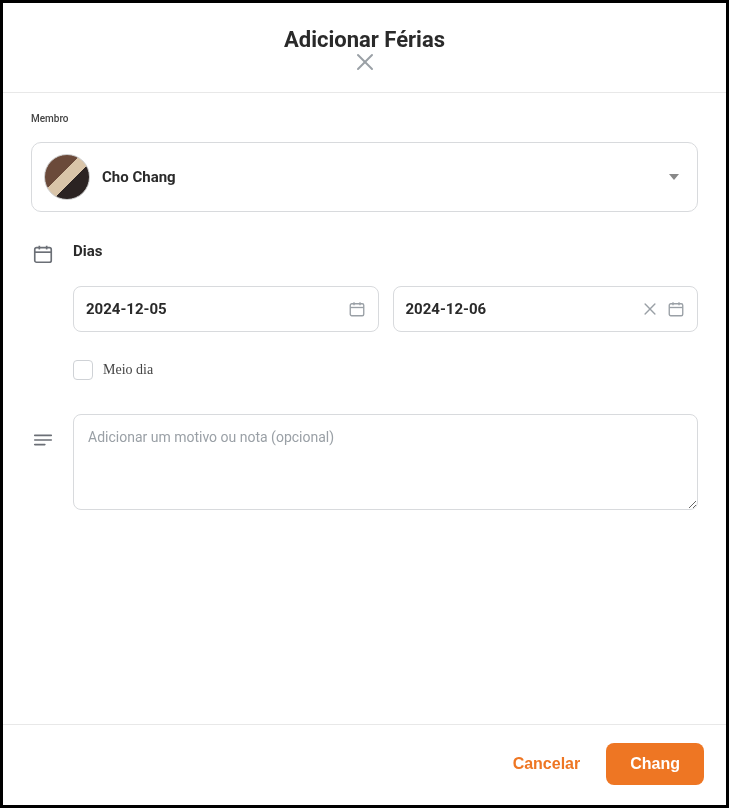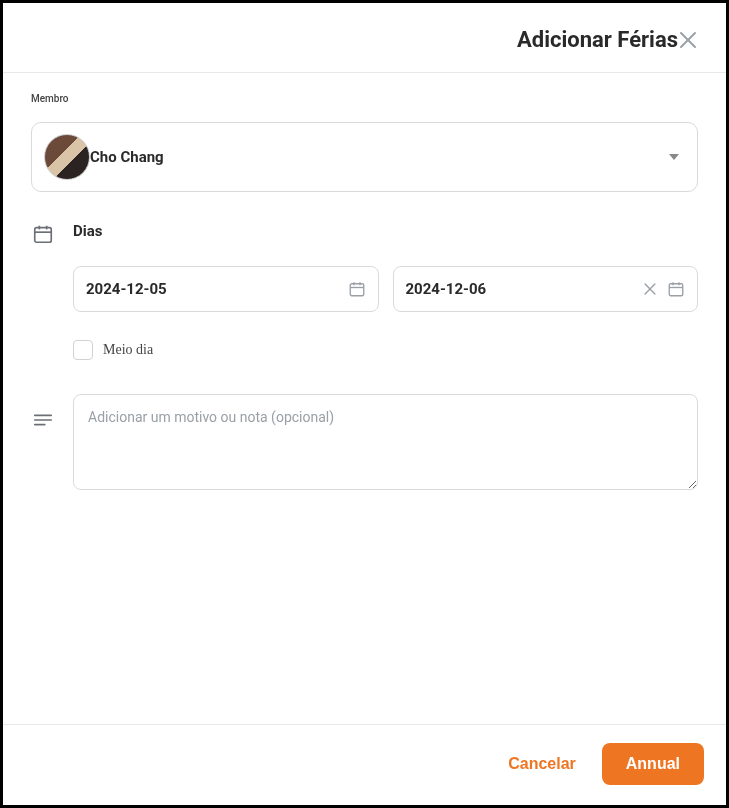--- a/index.html
+++ b/index.html
@@ -11,20 +11,21 @@
       border: 3px solid #000;
       display: flex;
       flex-direction: column;
       color: #333;
     }
     .modal-header {
       display: flex;
       justify-content: flex-end;
       align-items: center;
       padding: 24px 28px 20px 28px;
+      flex-direction: column;
     }
     .modal-title {
       font-size: 22px;
       font-weight: 700;
       color: #2a2a2a;
     }
     .close-btn {
       cursor: pointer;
       color: #9aa0a6;
       display: flex;
@@ -56,21 +57,21 @@
       height: 70px;
       display: flex;
       align-items: center;
       padding: 0 18px 0 12px;
       cursor: pointer;
       justify-content: space-between;
     }
     .member-left {
       display: flex;
       align-items: center;
-      gap: 0;
+      gap: 12px;
     }
     .avatar {
       width: 46px;
       height: 46px;
       border-radius: 50%;
       background: linear-gradient(135deg, #6b4a3a 40%, #d9c4a8 40%, #d9c4a8 60%, #2b2322 60%);
       border: 1px solid #ccc;
       flex-shrink: 0;
     }
     .member-name {
@@ -290,14 +291,14 @@
     </div>
     <div class="row-content">
       <textarea class="note-area" placeholder="Adicionar um motivo ou nota (opcional)" style=""></textarea>
     </div>
   </div>
 
 </div>
 
 <div class="modal-footer">
   <button class="btn-cancel">Cancelar</button>
-  <button class="btn-save">Annual</button>
+  <button class="btn-save">Chang</button>
 </div>
 
 </body></html>

